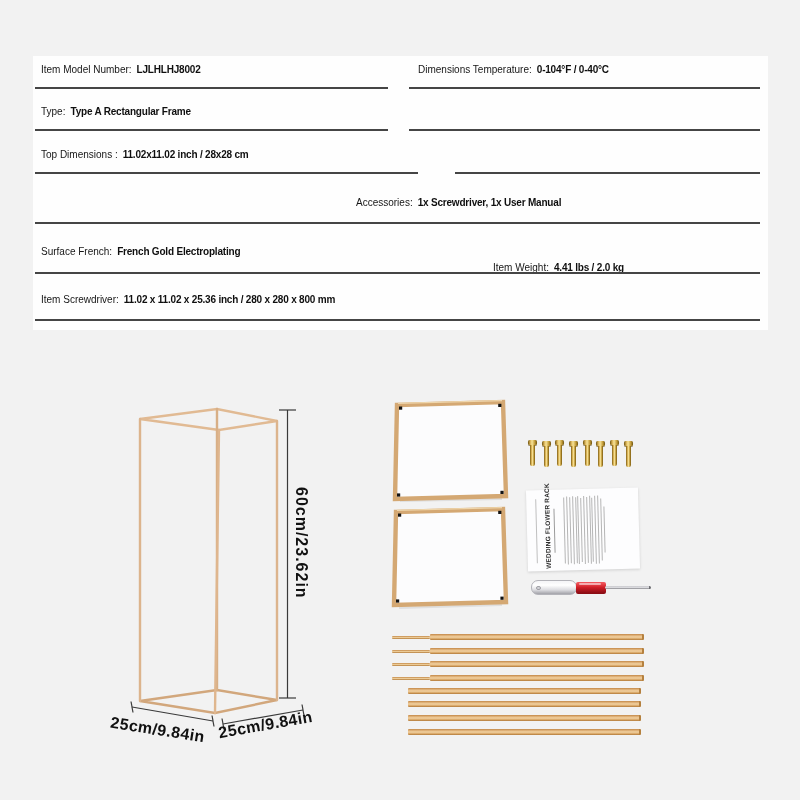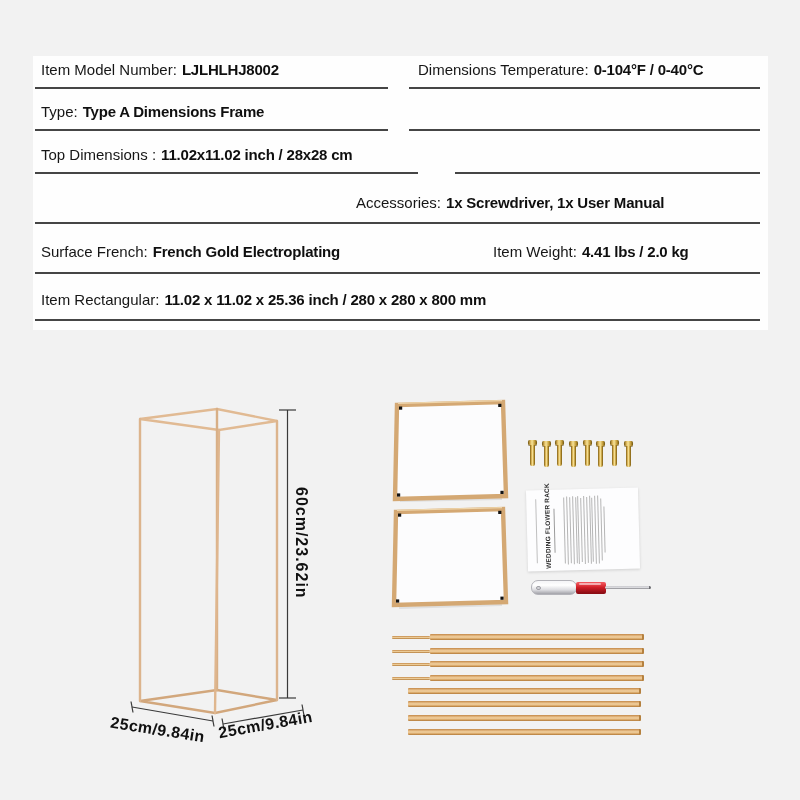--- a/index.html
+++ b/index.html
@@ -12,21 +12,21 @@
     overflow:hidden;
   }
   .panel{
     position:absolute;
     left:33px;top:56px;width:735px;height:274px;
     background:#fefefe;
   }
   .cell{
     position:absolute;
     height:20px;line-height:20px;
-    font-size:15px;
+    font-size:10px;
     white-space:nowrap;
   }
   .lbl{font-weight:400;color:#161616;}
   .val{font-weight:700;color:#0f0f0f;margin-left:5px;letter-spacing:-0.2px;}
   .hline{
     position:absolute;height:2px;background:#454545;
   }
   
   .diagram-svg{position:absolute;left:0;top:0;}
   .dim-label{
@@ -115,46 +115,46 @@
   <div class="cell" style="left:41px;top:60px">
     <span class="lbl">Item Model Number:</span><span class="val">LJLHLHJ8002</span>
   </div>
   <div class="cell" style="left:418px;top:60px">
     <span class="lbl">Dimensions Temperature:</span><span class="val">0-104°F / 0-40°C</span>
   </div>
   <div class="hline" style="left:35px;top:87px;width:353px"></div>
   <div class="hline" style="left:409px;top:87px;width:351px"></div>
 
   <div class="cell" style="left:41px;top:102px">
-    <span class="lbl">Type:</span><span class="val">Type A Dimensions Frame</span>
+    <span class="lbl">Type:</span><span class="val">Type A Rectangular Frame</span>
   </div>
   <div class="hline" style="left:35px;top:129px;width:353px"></div>
   <div class="hline" style="left:409px;top:129px;width:351px"></div>
 
   <div class="cell" style="left:41px;top:145px">
     <span class="lbl">Top Dimensions :</span><span class="val">11.02x11.02 inch / 28x28 cm</span>
   </div>
   <div class="hline" style="left:35px;top:172px;width:383px"></div>
   <div class="hline" style="left:455px;top:172px;width:305px"></div>
 
   <div class="cell" style="left:356px;top:193px">
     <span class="lbl">Accessories:</span><span class="val">1x Screwdriver, 1x User Manual</span>
   </div>
   <div class="hline" style="left:35px;top:222px;width:725px"></div>
 
   <div class="cell" style="left:41px;top:242px">
     <span class="lbl">Surface French:</span><span class="val">French Gold Electroplating</span>
   </div>
-  <div class="cell" style="left:493px;top:242px">
+  <div class="cell" style="left:493px;top:258px">
     <span class="lbl">Item Weight:</span><span class="val">4.41 lbs / 2.0 kg</span>
   </div>
   <div class="hline" style="left:35px;top:272px;width:725px"></div>
 
   <div class="cell" style="left:41px;top:290px">
-    <span class="lbl">Item Rectangular:</span><span class="val">11.02 x 11.02 x 25.36 inch / 280 x 280 x 800 mm</span>
+    <span class="lbl">Item Screwdriver:</span><span class="val">11.02 x 11.02 x 25.36 inch / 280 x 280 x 800 mm</span>
   </div>
   <div class="hline" style="left:35px;top:319px;width:725px"></div>
 
   <svg class="diagram-svg" width="800" height="800" viewBox="0 0 800 800">
 
     <g fill="none" stroke-linecap="round" stroke-width="2.4">
 
       <path d="M140,419 L217,409 L277,421 L219,430 Z" stroke="#e1ba93"></path>
 
       <path d="M140,701 L217,690 L277,700 L215,713 Z" stroke="#d2a77c"></path>

